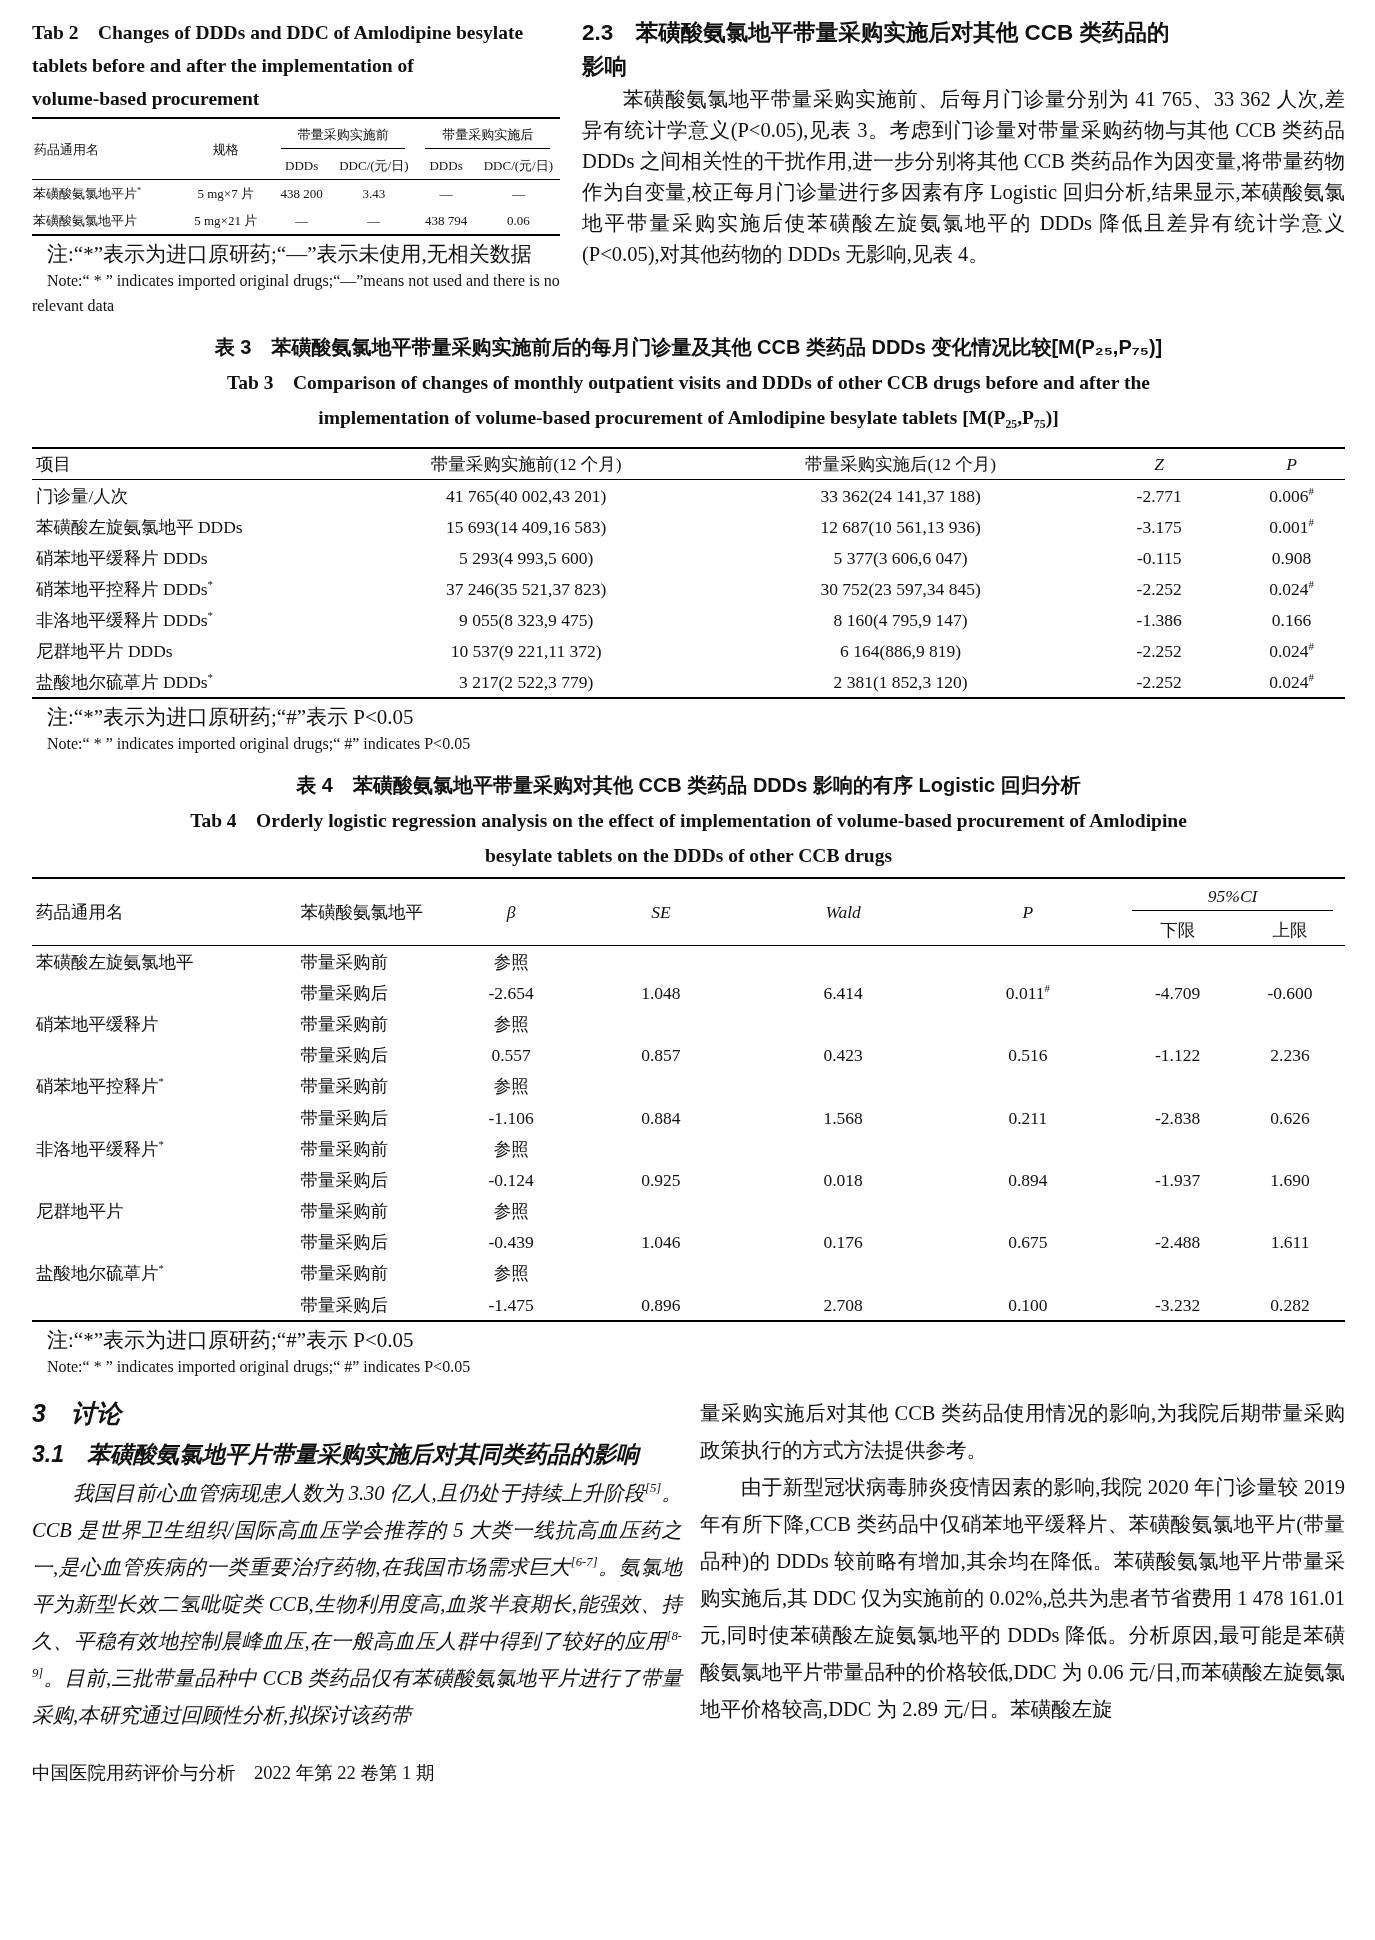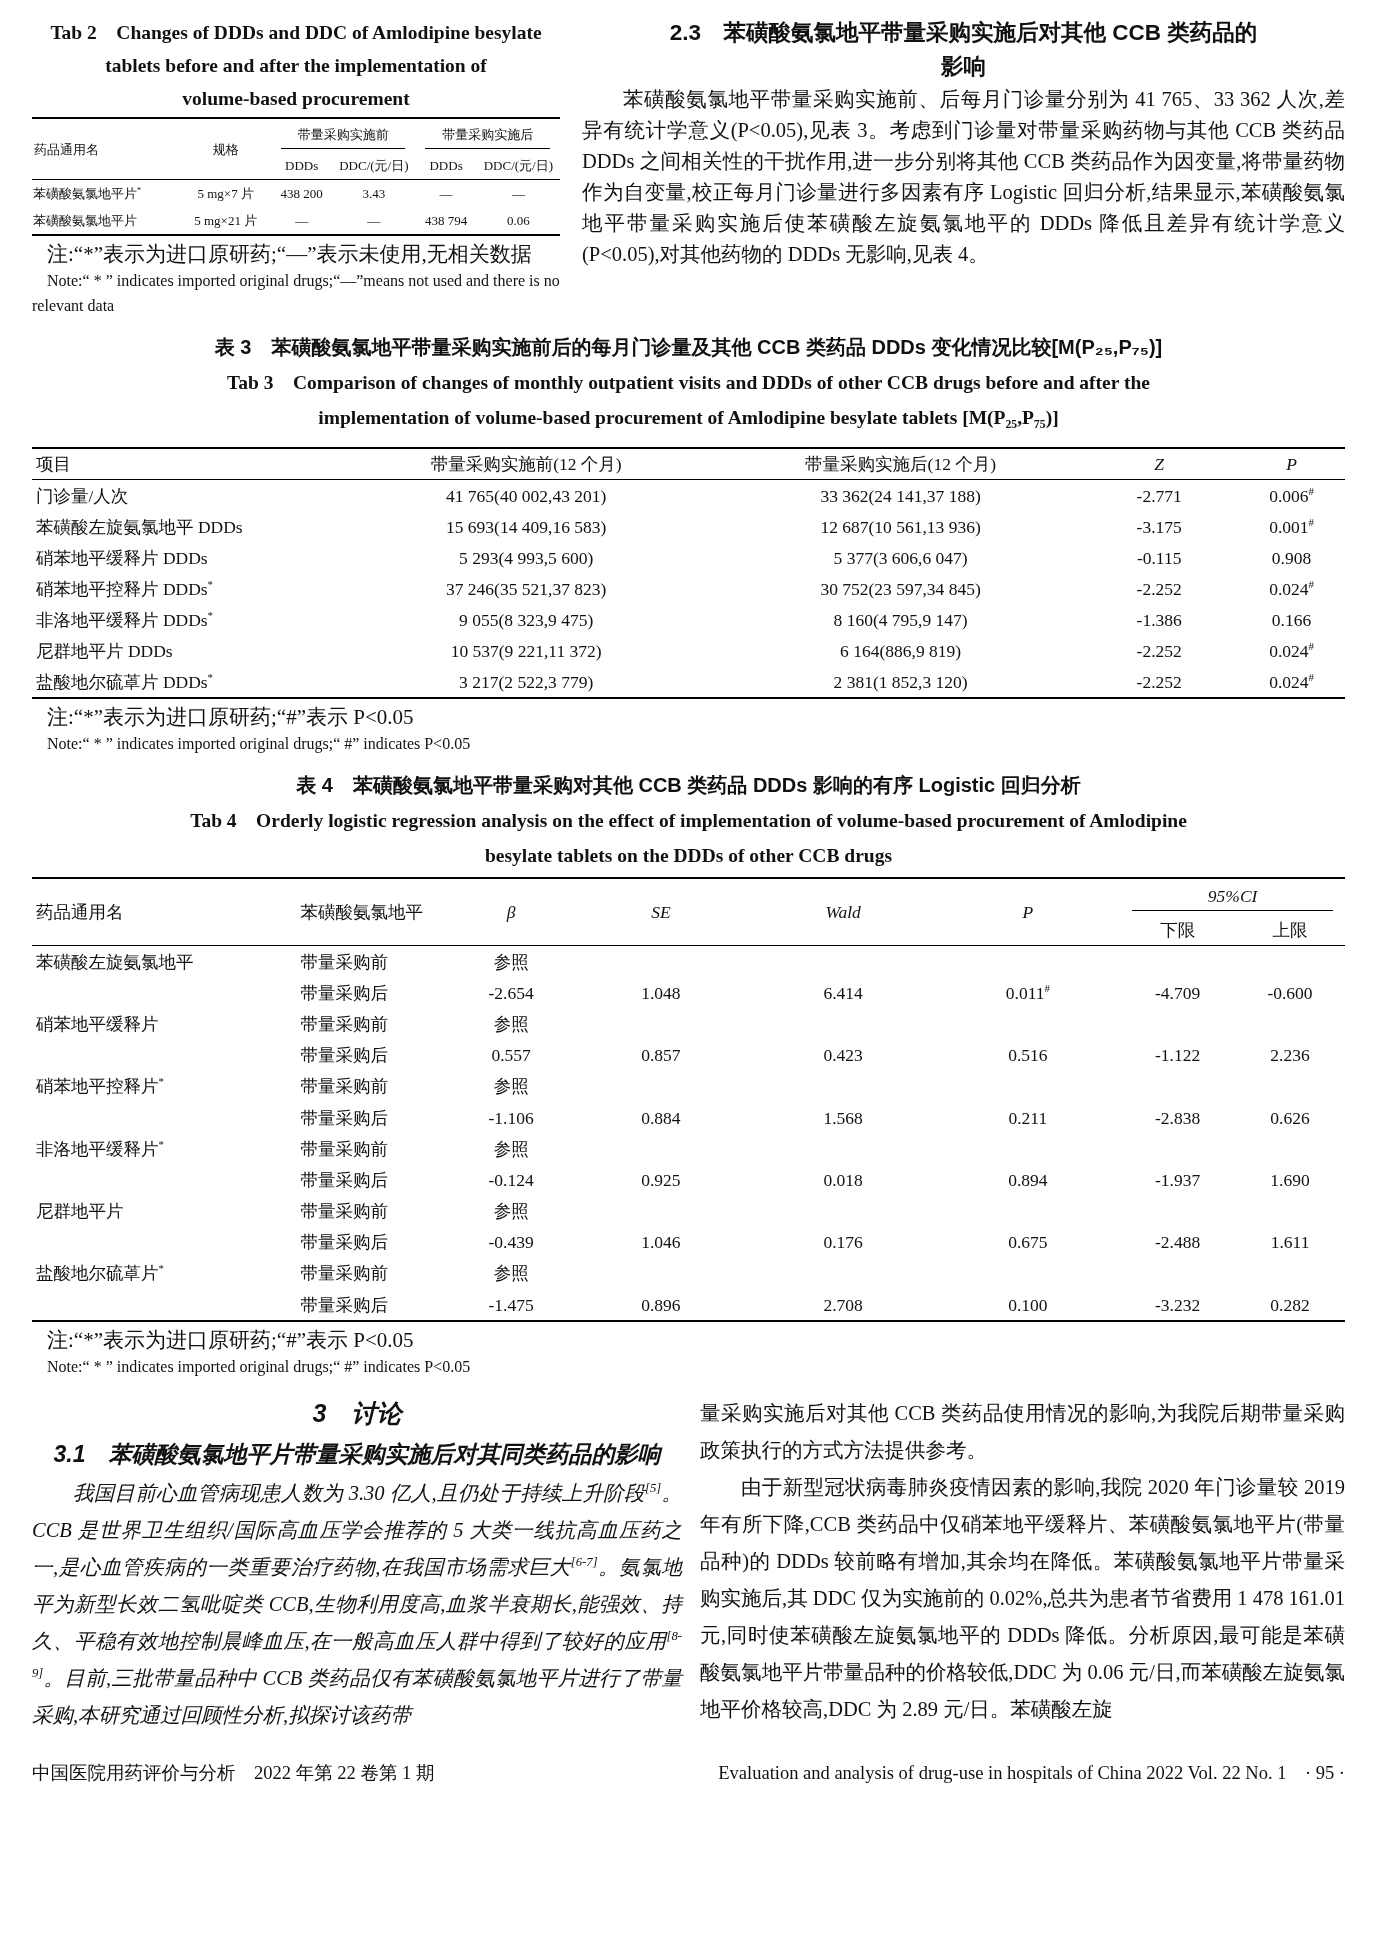--- a/index.html
+++ b/index.html
@@ -2,31 +2,31 @@
 <html><head>
 <meta charset="utf-8">
 <style>
   html,body{margin:0;padding:0;background:#fff;color:#111;}
   body{
     width:1375px;min-height:1940px;box-sizing:border-box;
     padding:16px 30px 12px 32px;
     font-family:"Liberation Serif","DejaVu Serif",serif;
   }
   sup{font-size:0.62em;line-height:0;}
-  .cn-bold{font-family:"Liberation Sans","DejaVu Sans",sans-serif;font-weight:bold;text-align:center;}
+  .cn-bold{font-family:"Liberation Sans","DejaVu Sans",sans-serif;font-weight:bold;}
   .en-cap{font-family:"Liberation Serif","DejaVu Serif",serif;font-weight:bold;}
   .it{font-style:italic;}
 
   
   .top-section{display:flex;gap:22px;}
   .col-a{width:528px;flex:none;}
   .col-b{flex:1;min-width:0;}
 
   .cap-cn{font-size:21px;line-height:33px;text-align:center;}
-  .cap-en{font-size:19.5px;line-height:33px;text-align:center;}
+  .cap-en{font-size:19.5px;line-height:33px;}
 
   
   table{border-collapse:collapse;width:100%;}
   .sci{border-top:2.6px solid #000;border-bottom:2.6px solid #000;margin-top:2px;}
   .sci thead{border-bottom:1.2px solid #000;}
   .sci th{font-weight:normal;}
   .grp{padding:0;}
   .grpline{border-bottom:1.1px solid #000;margin:0 9px;padding:2px 0 3px;}
 
   .t2 th,.t2 td{font-size:13px;line-height:21px;padding:3px 1px;text-align:center;}
@@ -382,14 +382,13 @@
     <div class="dpara">我国目前心血管病现患人数为 3.30 亿人,且仍处于持续上升阶段<sup>[5]</sup>。CCB 是世界卫生组织/国际高血压学会推荐的 5 大类一线抗高血压药之一,是心血管疾病的一类重要治疗药物,在我国市场需求巨大<sup>[6-7]</sup>。氨氯地平为新型长效二氢吡啶类 CCB,生物利用度高,血浆半衰期长,能强效、持久、平稳有效地控制晨峰血压,在一般高血压人群中得到了较好的应用<sup>[8-9]</sup>。目前,三批带量品种中 CCB 类药品仅有苯磺酸氨氯地平片进行了带量采购,本研究通过回顾性分析,拟探讨该药带</div>
   </div>
   <div class="d-right">
     <div class="dpara no-indent">量采购实施后对其他 CCB 类药品使用情况的影响,为我院后期带量采购政策执行的方式方法提供参考。</div>
     <div class="dpara">由于新型冠状病毒肺炎疫情因素的影响,我院 2020 年门诊量较 2019 年有所下降,CCB 类药品中仅硝苯地平缓释片、苯磺酸氨氯地平片(带量品种)的 DDDs 较前略有增加,其余均在降低。苯磺酸氨氯地平片带量采购实施后,其 DDC 仅为实施前的 0.02%,总共为患者节省费用 1 478 161.01 元,同时使苯磺酸左旋氨氯地平的 DDDs 降低。分析原因,最可能是苯磺酸氨氯地平片带量品种的价格较低,DDC 为 0.06 元/日,而苯磺酸左旋氨氯地平价格较高,DDC 为 2.89 元/日。苯磺酸左旋</div>
   </div>
 </div>
 
 <div class="footer">
   <span>中国医院用药评价与分析　2022 年第 22 卷第 1 期</span>
-  <span>Evaluation and analysis of drug-use in hospitals of China 2022 Vol. 22 No. 1　· 95 ·</span>
 </div>
 
 </body></html>

